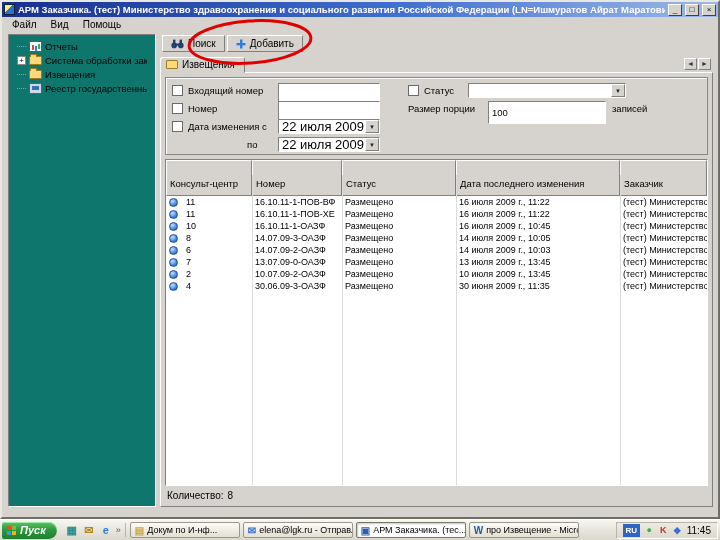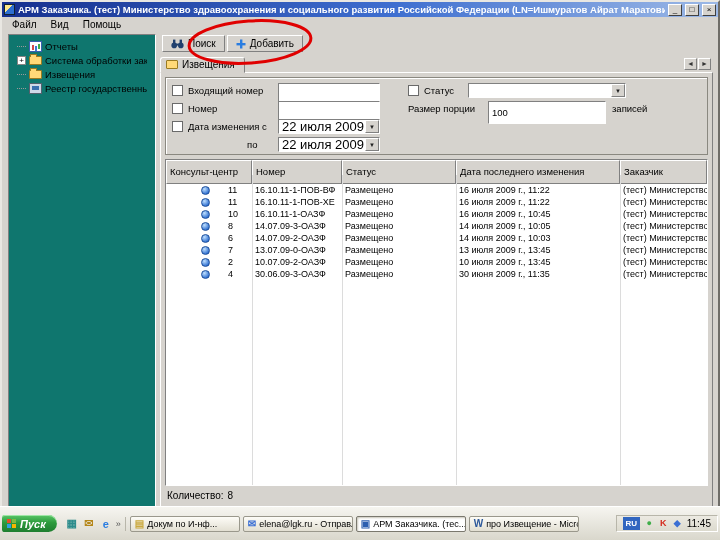--- a/index.html
+++ b/index.html
@@ -66,32 +66,32 @@
            display:flex; align-items:center; }
   .combo .val { flex:1; font-size:13px; padding:0 3px; white-space:nowrap; overflow:hidden; }
   .dd-btn { width:14px; height:13px; flex:0 0 14px; background:#d6d3ce; border:1px solid; border-color:#fff #808080 #808080 #fff;
             font-size:6px; line-height:12px; text-align:center; color:#222; }
 
   
   .table-area { flex:1; position:relative; min-height:0; background:#fff;
                 border:1px solid; border-color:#808080 #fff #fff #808080; overflow:hidden; }
   .tgrid { display:grid; grid-template-columns:86px 90px 114px 164px minmax(0,1fr); }
   .th { height:24px; background:#d6d3ce; border:1px solid; border-color:#fff #808080 #808080 #fff;
-        font-size:9.5px; padding:5px 3px; white-space:nowrap; overflow:hidden; }
+        font-size:9.5px; padding:17px 3px; white-space:nowrap; overflow:hidden; }
   .tr { display:grid; grid-template-columns:86px 90px 114px 164px minmax(0,1fr); height:12px; }
   .td { font-size:9px; line-height:12px; padding:0 3px; white-space:nowrap; overflow:hidden; color:#000; }
-  .td.first { display:flex; align-items:center; gap:18px;margin-left:32px; }
+  .td.first { display:flex; align-items:center; gap:8px; }
   .row-icon { width:9px; height:9px; flex:0 0 9px; border-radius:50%;
               background:radial-gradient(circle at 35% 30%, #bfe0ff, #2f6fd0 75%); border:1px solid #1d4f9c; }
   .vline { position:absolute; top:15px; bottom:0; width:1px; background:#dcdcdc; }
 
   .count-row { flex:0 0 16px; display:flex; gap:4px; align-items:center; font-size:10px; padding:3px 2px 0; }
 
   
-  .taskbar { position:absolute; left:0; bottom:0; width:720px; height:34px;
+  .taskbar { position:absolute; left:0; bottom:0; width:720px; height:21px;
              background:linear-gradient(#f6f5f0,#d9d7cc); border-top:1px solid #fff;
              display:flex; align-items:center; gap:4px; padding:0 2px; }
   .start-btn { height:17px; display:flex; align-items:center; gap:4px; padding:0 11px 0 5px;
                border-radius:3px 9px 9px 3px; background:linear-gradient(#59c767,#2c9a3c 45%,#1f7e2f);
                color:#fff; font-weight:bold; font-style:italic; font-size:11px; box-shadow:inset 0 1px 0 #9fe6a6; }
   .winlogo { width:9px; height:9px; display:grid; grid-template-columns:4px 4px; grid-template-rows:4px 4px; gap:1px; }
   .winlogo i { display:block; }
   .ql { display:flex; gap:3px; align-items:center; padding:0 4px; border-right:1px solid #b8b6aa; }
   .ql-icon { width:14px; height:14px; display:flex; align-items:center; justify-content:center;
              font-size:11px; font-weight:bold; }

